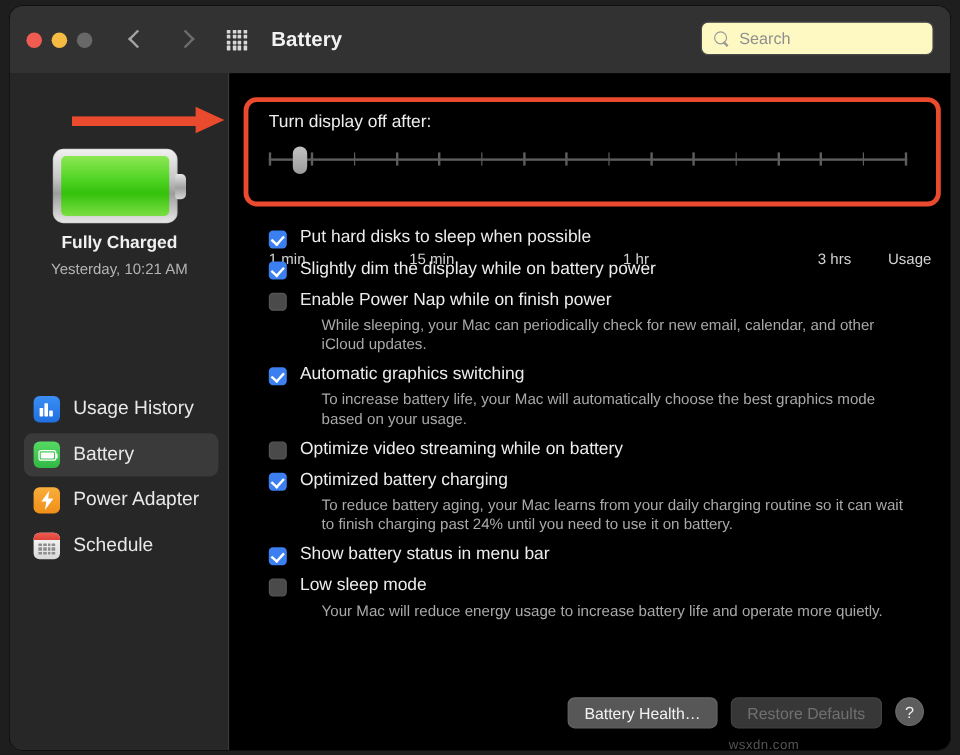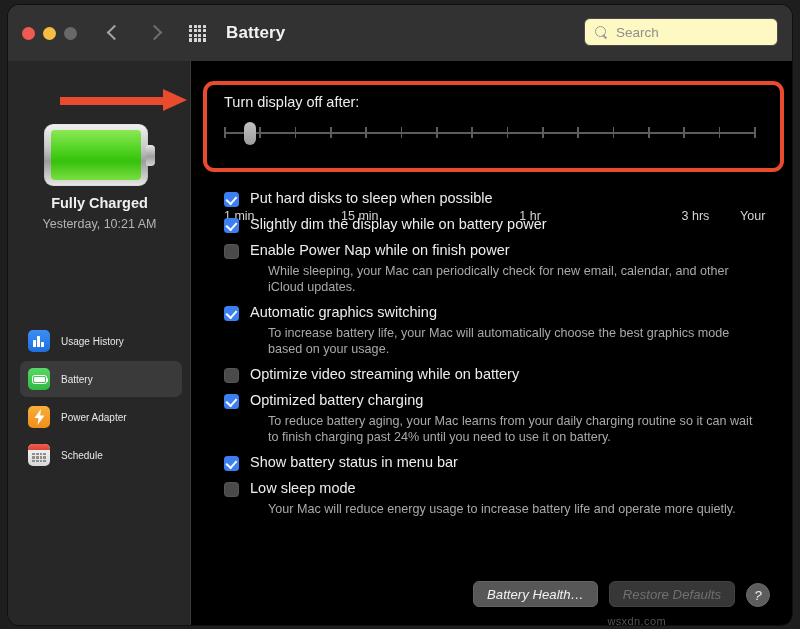--- a/index.html
+++ b/index.html
@@ -105,21 +105,21 @@
   .nav-list { position:absolute; left:12px; top:262px; width:162px; }
   .nav-row {
     display:flex; align-items:center; height:36px; border-radius:7px;
     padding-left:8px; margin-bottom:2px;
   }
   .nav-row.active { background:#3a3a3a; }
   .nav-ico {
     width:22px; height:22px; border-radius:5px; flex:0 0 auto;
     display:flex; align-items:center; justify-content:center; position:relative;
   }
-  .nav-lbl { margin-left:11px; color:#e8e8e8; font-size:10px; }
+  .nav-lbl { margin-left:11px; color:#e8e8e8; font-size:16px; }
 
   
   .ico-usage { background:linear-gradient(180deg,#3b8ef5,#1f6fe0); }
   .ico-usage i{
     position:absolute; bottom:5px; width:2.6px; background:#fff; border-radius:.5px;
   }
   .ico-usage i:nth-child(1){ left:5px;  height:7px; }
   .ico-usage i:nth-child(2){ left:9px;  height:11px; }
   .ico-usage i:nth-child(3){ left:13px; height:5px; }
   
@@ -188,21 +188,21 @@
     border-right:2px solid #fff; border-bottom:2px solid #fff; transform:rotate(42deg);
   }
   .opt-lbl { margin-left:11px; color:#ededed; font-size:14.5px; line-height:17px; }
   .opt-desc {
     margin-left:77px; margin-top:4px; margin-right:34px;
     color:#a9a9a9; font-size:12.6px; line-height:16px;
   }
 
   
   .btn-row{
-    position:absolute; right:22px; bottom:18px; display:flex; align-items:flex-end; gap:11px;font-style:italic;
+    position:absolute; right:22px; bottom:18px; display:flex; align-items:flex-start; gap:11px;
   }
   .btn{
     height:26px; border-radius:6px; padding:0 13px;
     display:flex; align-items:center; font-size:13.2px;
     background:#575757; color:#f2f2f2; border:0.5px solid #646464;
   }
   .btn.disabled{ background:#373737; color:#707070; border-color:#424242; }
   .help{
     width:24px; height:24px; border-radius:50%; background:#5d5d5d;
     display:flex; align-items:center; justify-content:center;
@@ -346,21 +346,21 @@
             <div class="tick" style="left: 459.333px;"></div>
             <div class="tick" style="left: 494.667px;"></div>
             <div class="tick" style="left: 530px;"></div>
           </div>
         <div class="thumb"></div>
         <div id="slabels">
             <div class="slabel" style="left: 0px;">1 min</div>
             <div class="slabel" style="left: 117.04px;">15 min</div>
             <div class="slabel" style="left: 295.26px;">1 hr</div>
             <div class="slabel" style="left: 457.52px;">3 hrs</div>
-            <div class="slabel" style="left: 516.04px;">Your</div>
+            <div class="slabel" style="left: 516.04px;">Usage</div>
           </div>
       </div>
 
       <div class="hl-box"></div>
 
       <div class="opts" id="opts">
           <div class="opt-row">
             <div class="cb on"></div>
             <div class="opt-lbl">Put hard disks to sleep when possible</div>
           </div>

